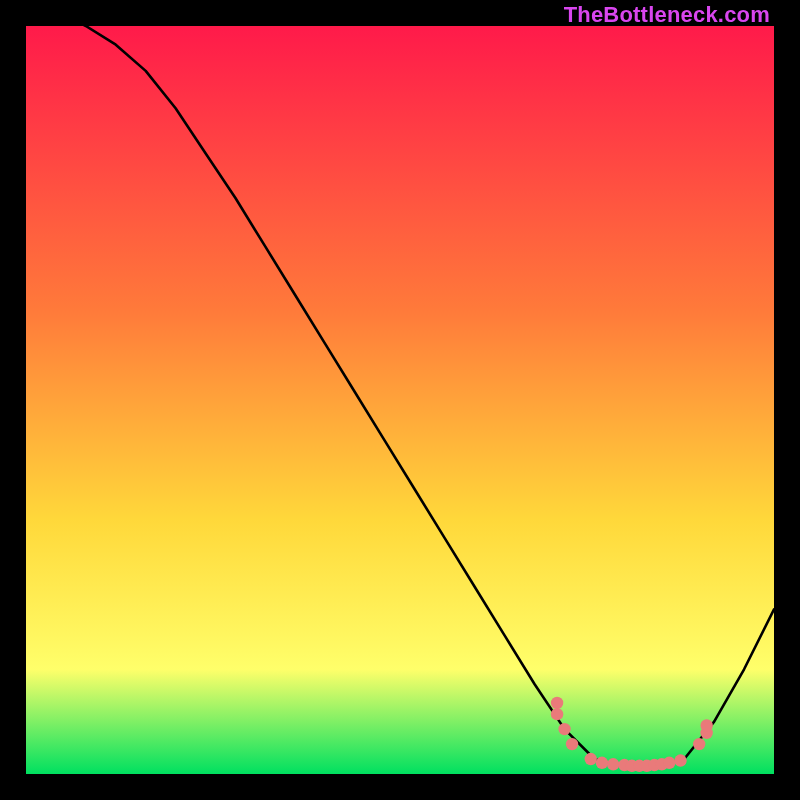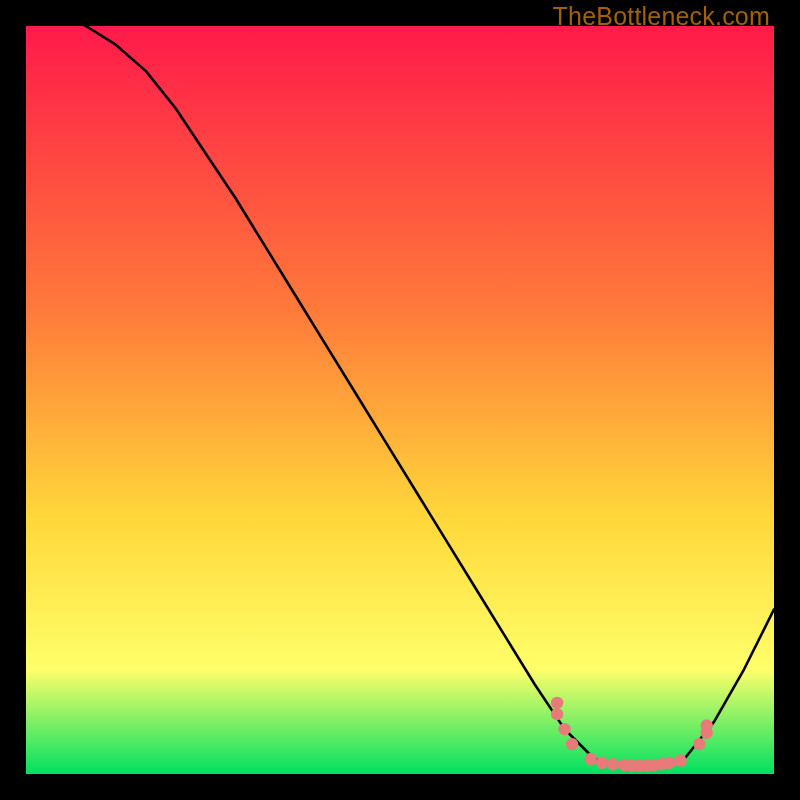--- a/index.html
+++ b/index.html
@@ -17,24 +17,25 @@
 
   .plot {
     position: absolute;
     inset: 0;
   }
 
   .watermark {
     position: absolute;
     top: 2px;
     right: 30px;
-    font-size: 25px;
-    color: #a16207;
+    font-size: 22px;
+    color: #d946ef;
     font-family: Arial, sans-serif;
     letter-spacing: 0.2px;
+    font-weight: bold;
   }
 
   svg { display: block; }
 </style>
 </head>
 <body>
 
 <div class="watermark">TheBottleneck.com</div>
 
 <div class="frame">

